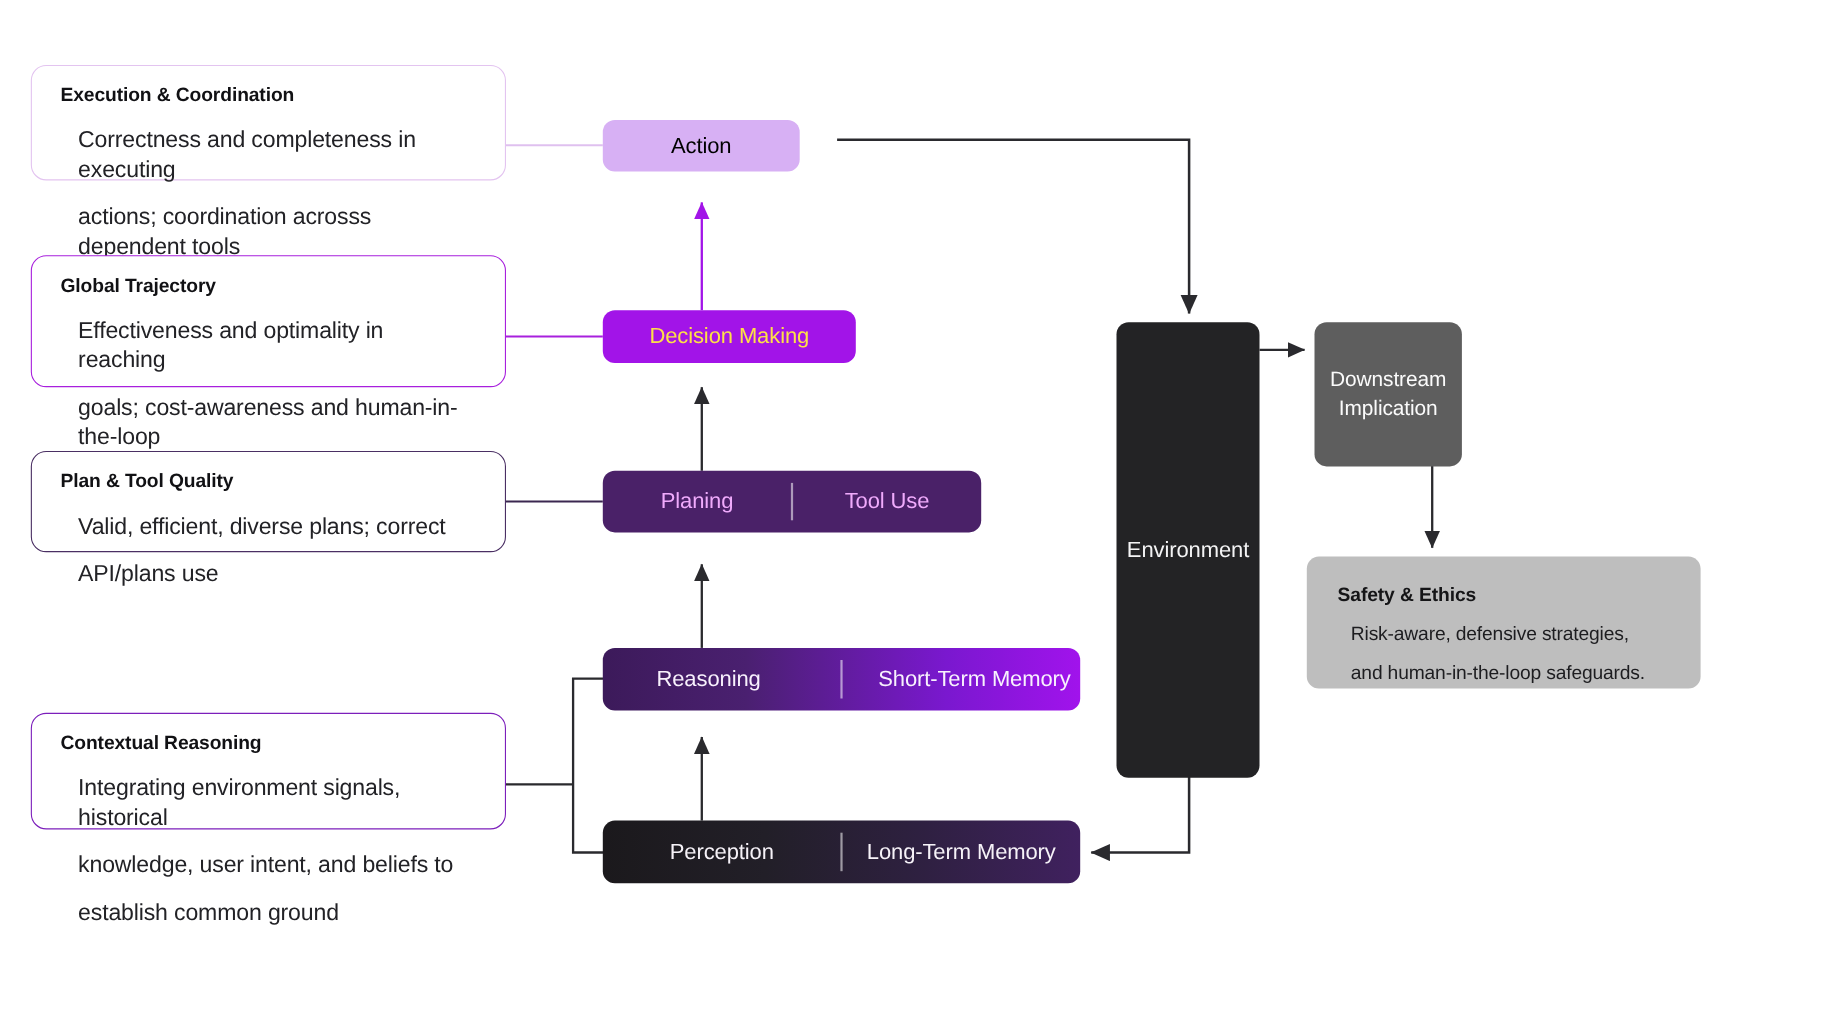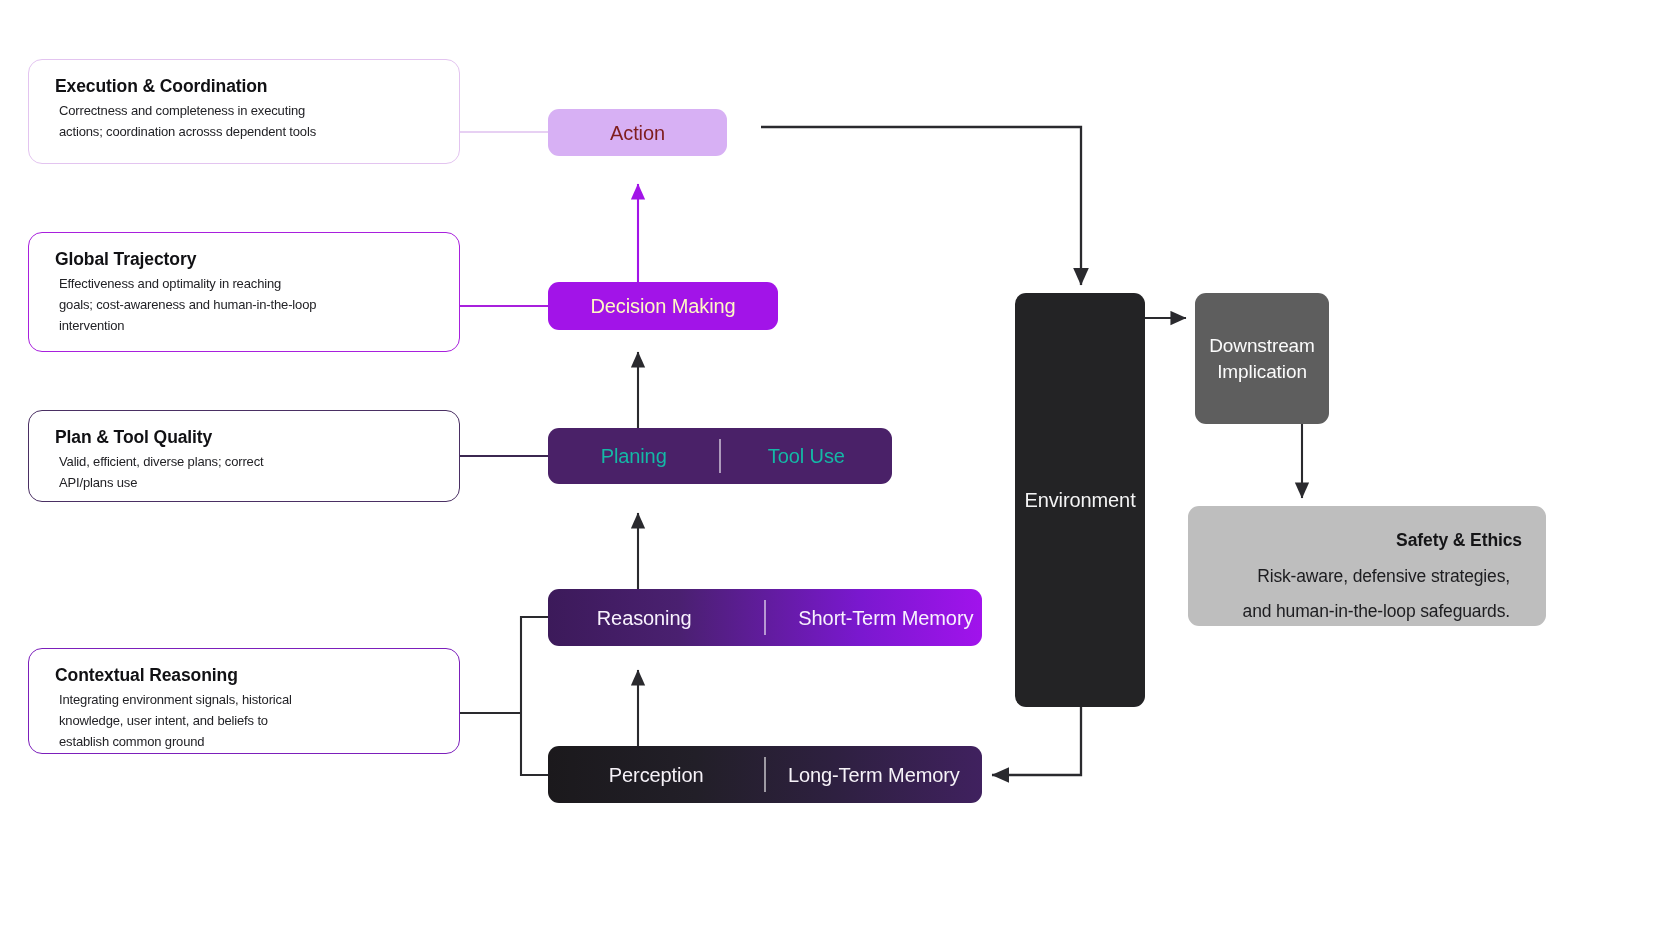--- a/index.html
+++ b/index.html
@@ -25,26 +25,26 @@
   }
   .card .ttl{
     font-size:17.5px;
     font-weight:bold;
     color:#111114;
     letter-spacing:-0.1px;
     line-height:1.45;
     margin:0 0 1px 0;
   }
   .card .desc{
-    font-size:13px;
+    font-size:21px;
     font-weight:normal;
     color:#222226;
     line-height:1.28;
     letter-spacing:-0.15px;
-    margin:4px;
+    margin:16px;
   }
 
   #card-exec{left:28px;top:59px;width:432px;height:105px;border:1.6px solid #e3c4f0;}
   #card-global{left:28px;top:232px;width:432px;height:120px;border:1.8px solid #a820dd;}
   #card-plan{left:28px;top:410px;width:432px;height:92px;border:1.6px solid #4a2f63;}
   #card-ctx{left:28px;top:648px;width:432px;height:106px;border:1.8px solid #7c1fbb;}
 
   
   .node{
     position:absolute;
@@ -64,28 +64,28 @@
   }
   .node .divider{
     width:1.4px;
     align-self:stretch;
     margin:11px 0;
     background:rgba(255,255,255,0.55);
     flex:0 0 auto;
   }
 
   #node-action{left:548px;top:109px;width:179px;height:47px;background:#d7b0f4;}
-  #node-action .lab{color:#7f1d1d;}
+  #node-action .lab{color:#000000;}
 
   #node-decision{left:548px;top:282px;width:230px;height:48px;background:#a214e8;}
-  #node-decision .lab{color:#fef9c3;}
+  #node-decision .lab{color:#fde047;}
 
   #node-plan{left:548px;top:428px;width:344px;height:56px;
     background:#4a2168;}
-  #node-plan .lab{color:#14b8a6;}
+  #node-plan .lab{color:#f0abfc;}
 
   #node-reason{left:548px;top:589px;width:434px;height:57px;
     background:linear-gradient(90deg,#3c1a5a 0%,#4a2070 30%,#7a18cf 72%,#a113ec 100%);gap:24px;}
   #node-reason .lab{color:#f8f1fd;}
 
   #node-perception{left:548px;top:746px;width:434px;height:57px;
     background:linear-gradient(90deg,#1b191c 0%,#221f28 34%,#2e2040 66%,#40215f 100%);}
   #node-perception .lab{color:#f6f2f8;}
 
   
@@ -100,21 +100,21 @@
     position:absolute;left:1195px;top:293px;width:134px;height:131px;
     background:#5e5e5e;border-radius:11px;
     display:flex;align-items:center;justify-content:center;
     text-align:center;z-index:4;
   }
   #node-downstream .lab{color:#fbfbfb;font-size:19px;line-height:1.32;letter-spacing:-0.1px;}
 
   #card-safety{
     position:absolute;left:1188px;top:506px;width:358px;height:120px;
     background:#bebebe;border-radius:11px;box-sizing:border-box;
-    padding:22px 24px 0 40px;z-index:4;text-align:right;
+    padding:22px 24px 0 28px;z-index:4;
   }
   #card-safety .ttl{font-size:17.5px;font-weight:bold;color:#151517;line-height:1.45;margin:0 0 1px 0;letter-spacing:-0.1px;}
   #card-safety .desc{font-size:17.5px;color:#1d1d20;line-height:1.28;margin:12px;letter-spacing:-0.15px;}
 </style>
 </head>
 <body>
 
 <svg id="canvas" width="1667" height="939" viewBox="0 0 1667 939" xmlns="http://www.w3.org/2000/svg">
   <defs>
     <marker id="arr-dark" markerWidth="9" markerHeight="9" refX="7.4" refY="3.4" orient="auto" markerUnits="strokeWidth">

